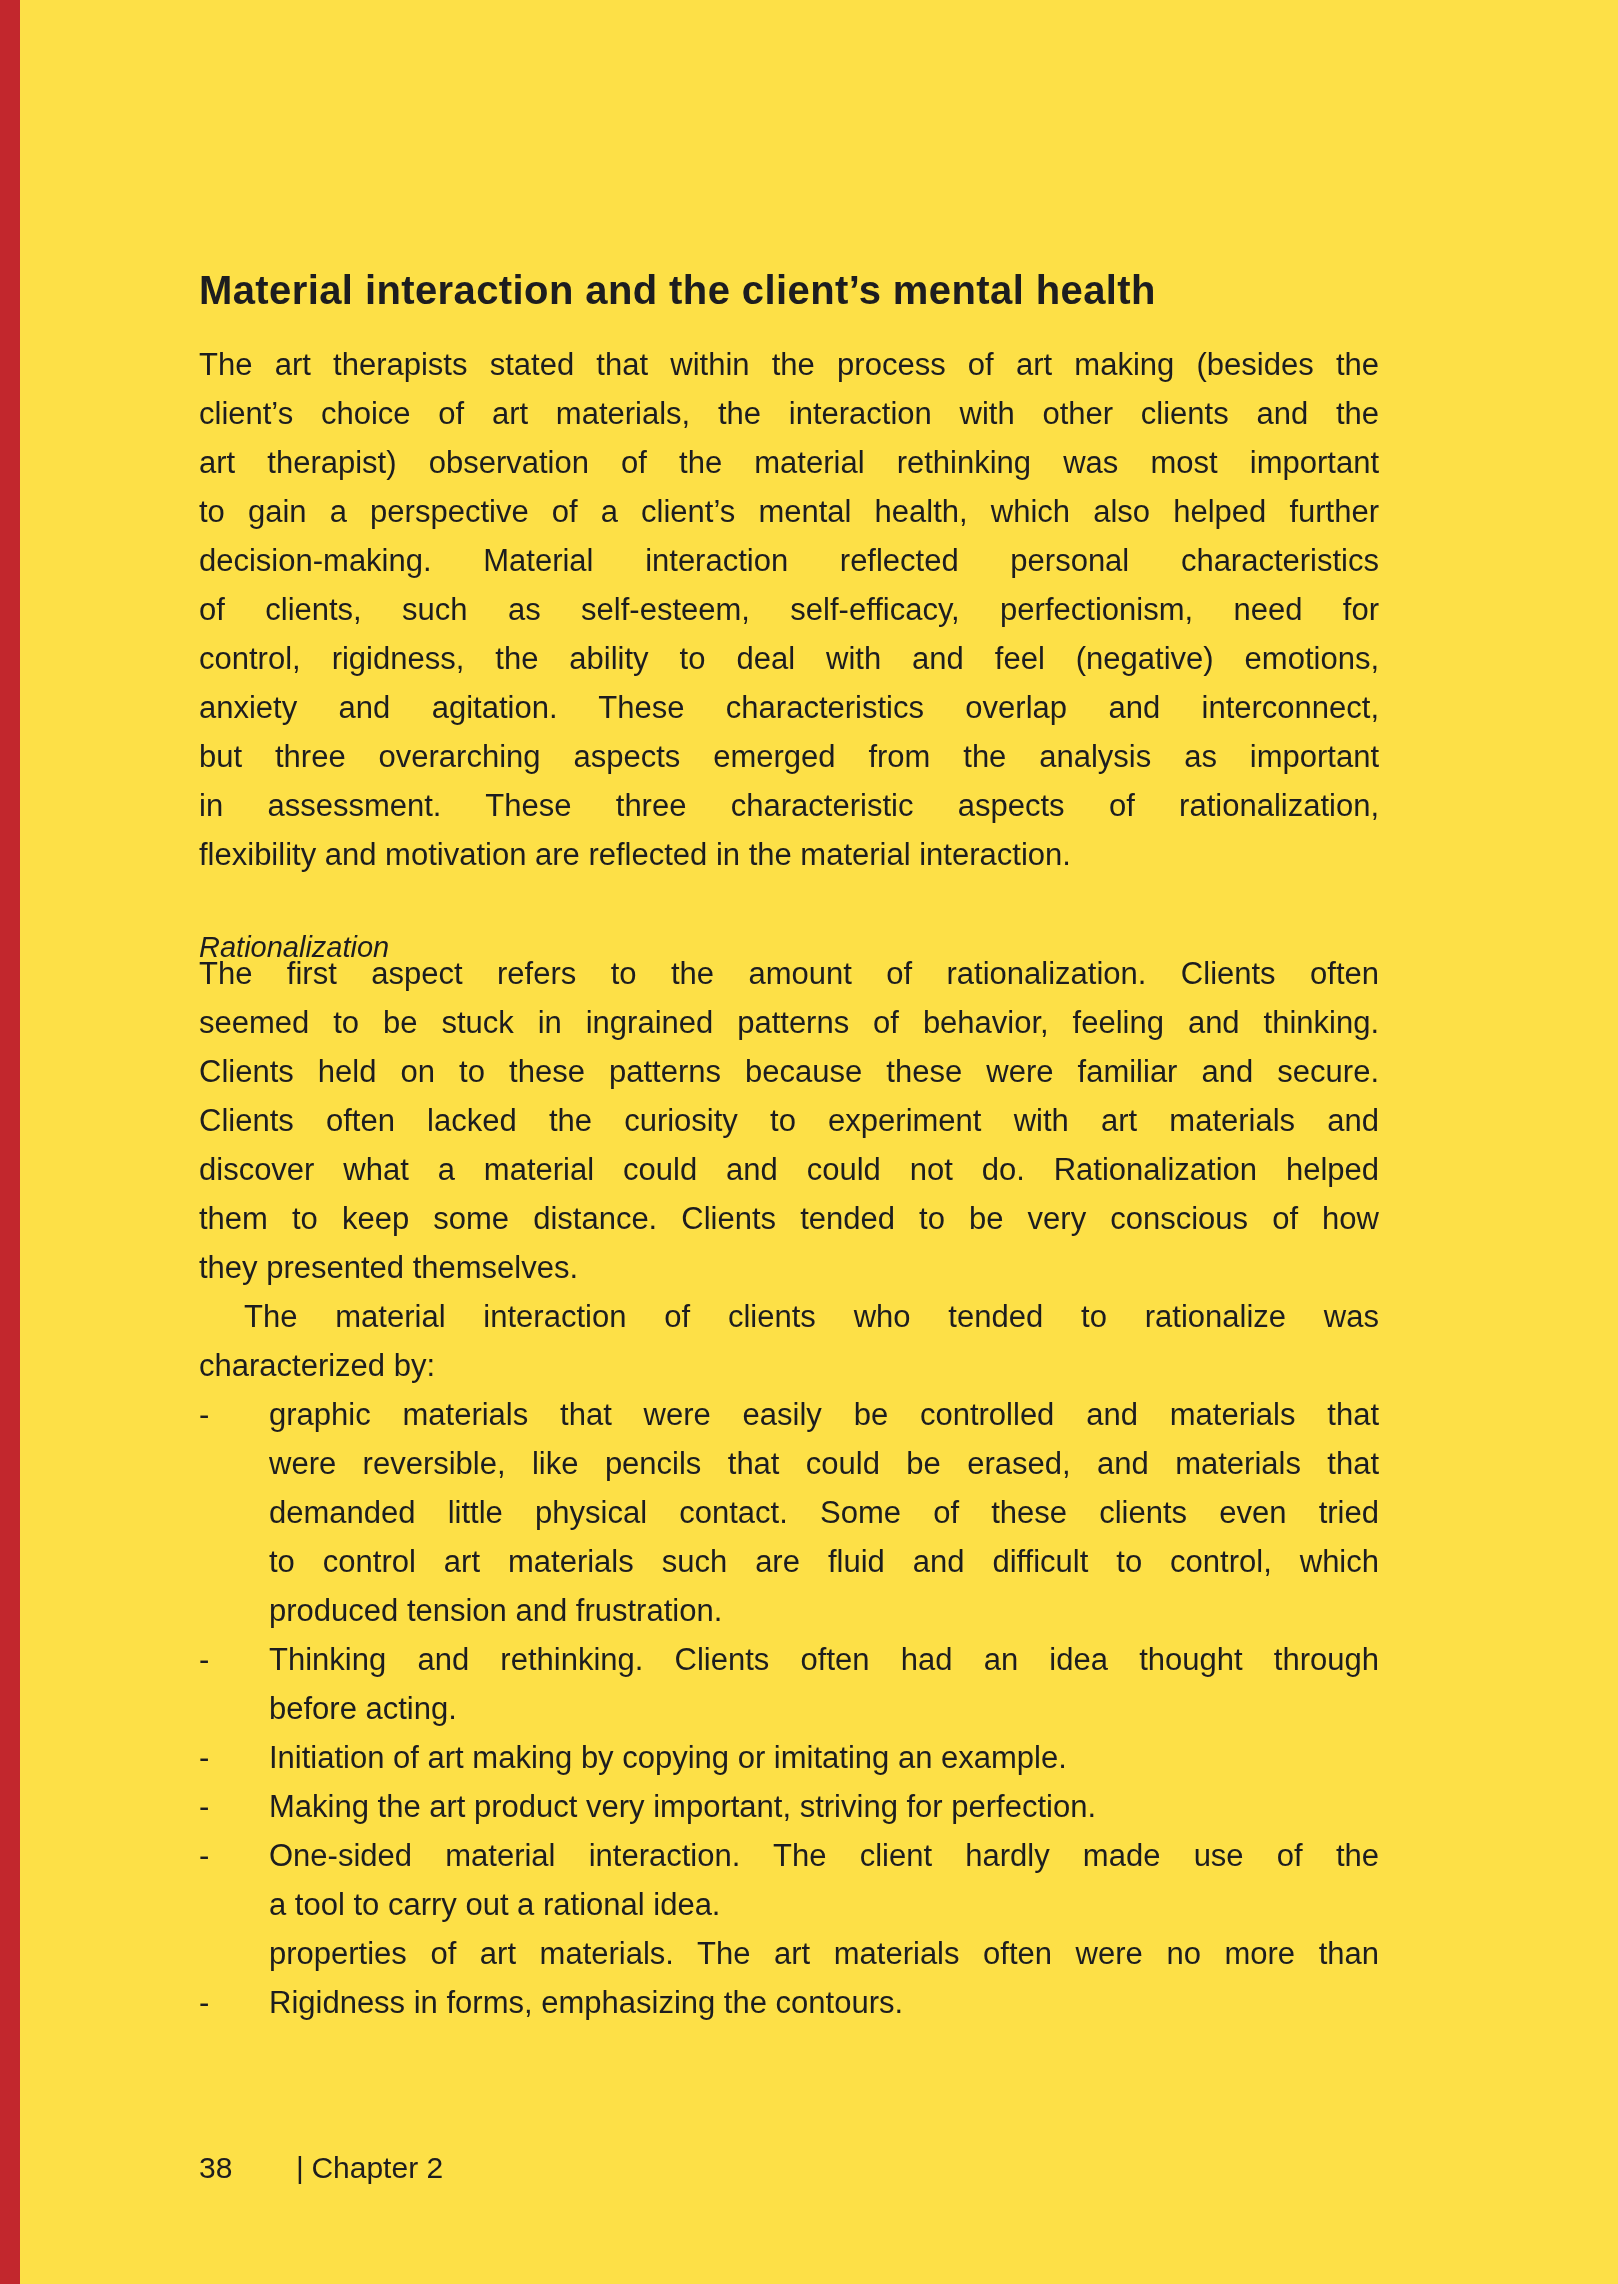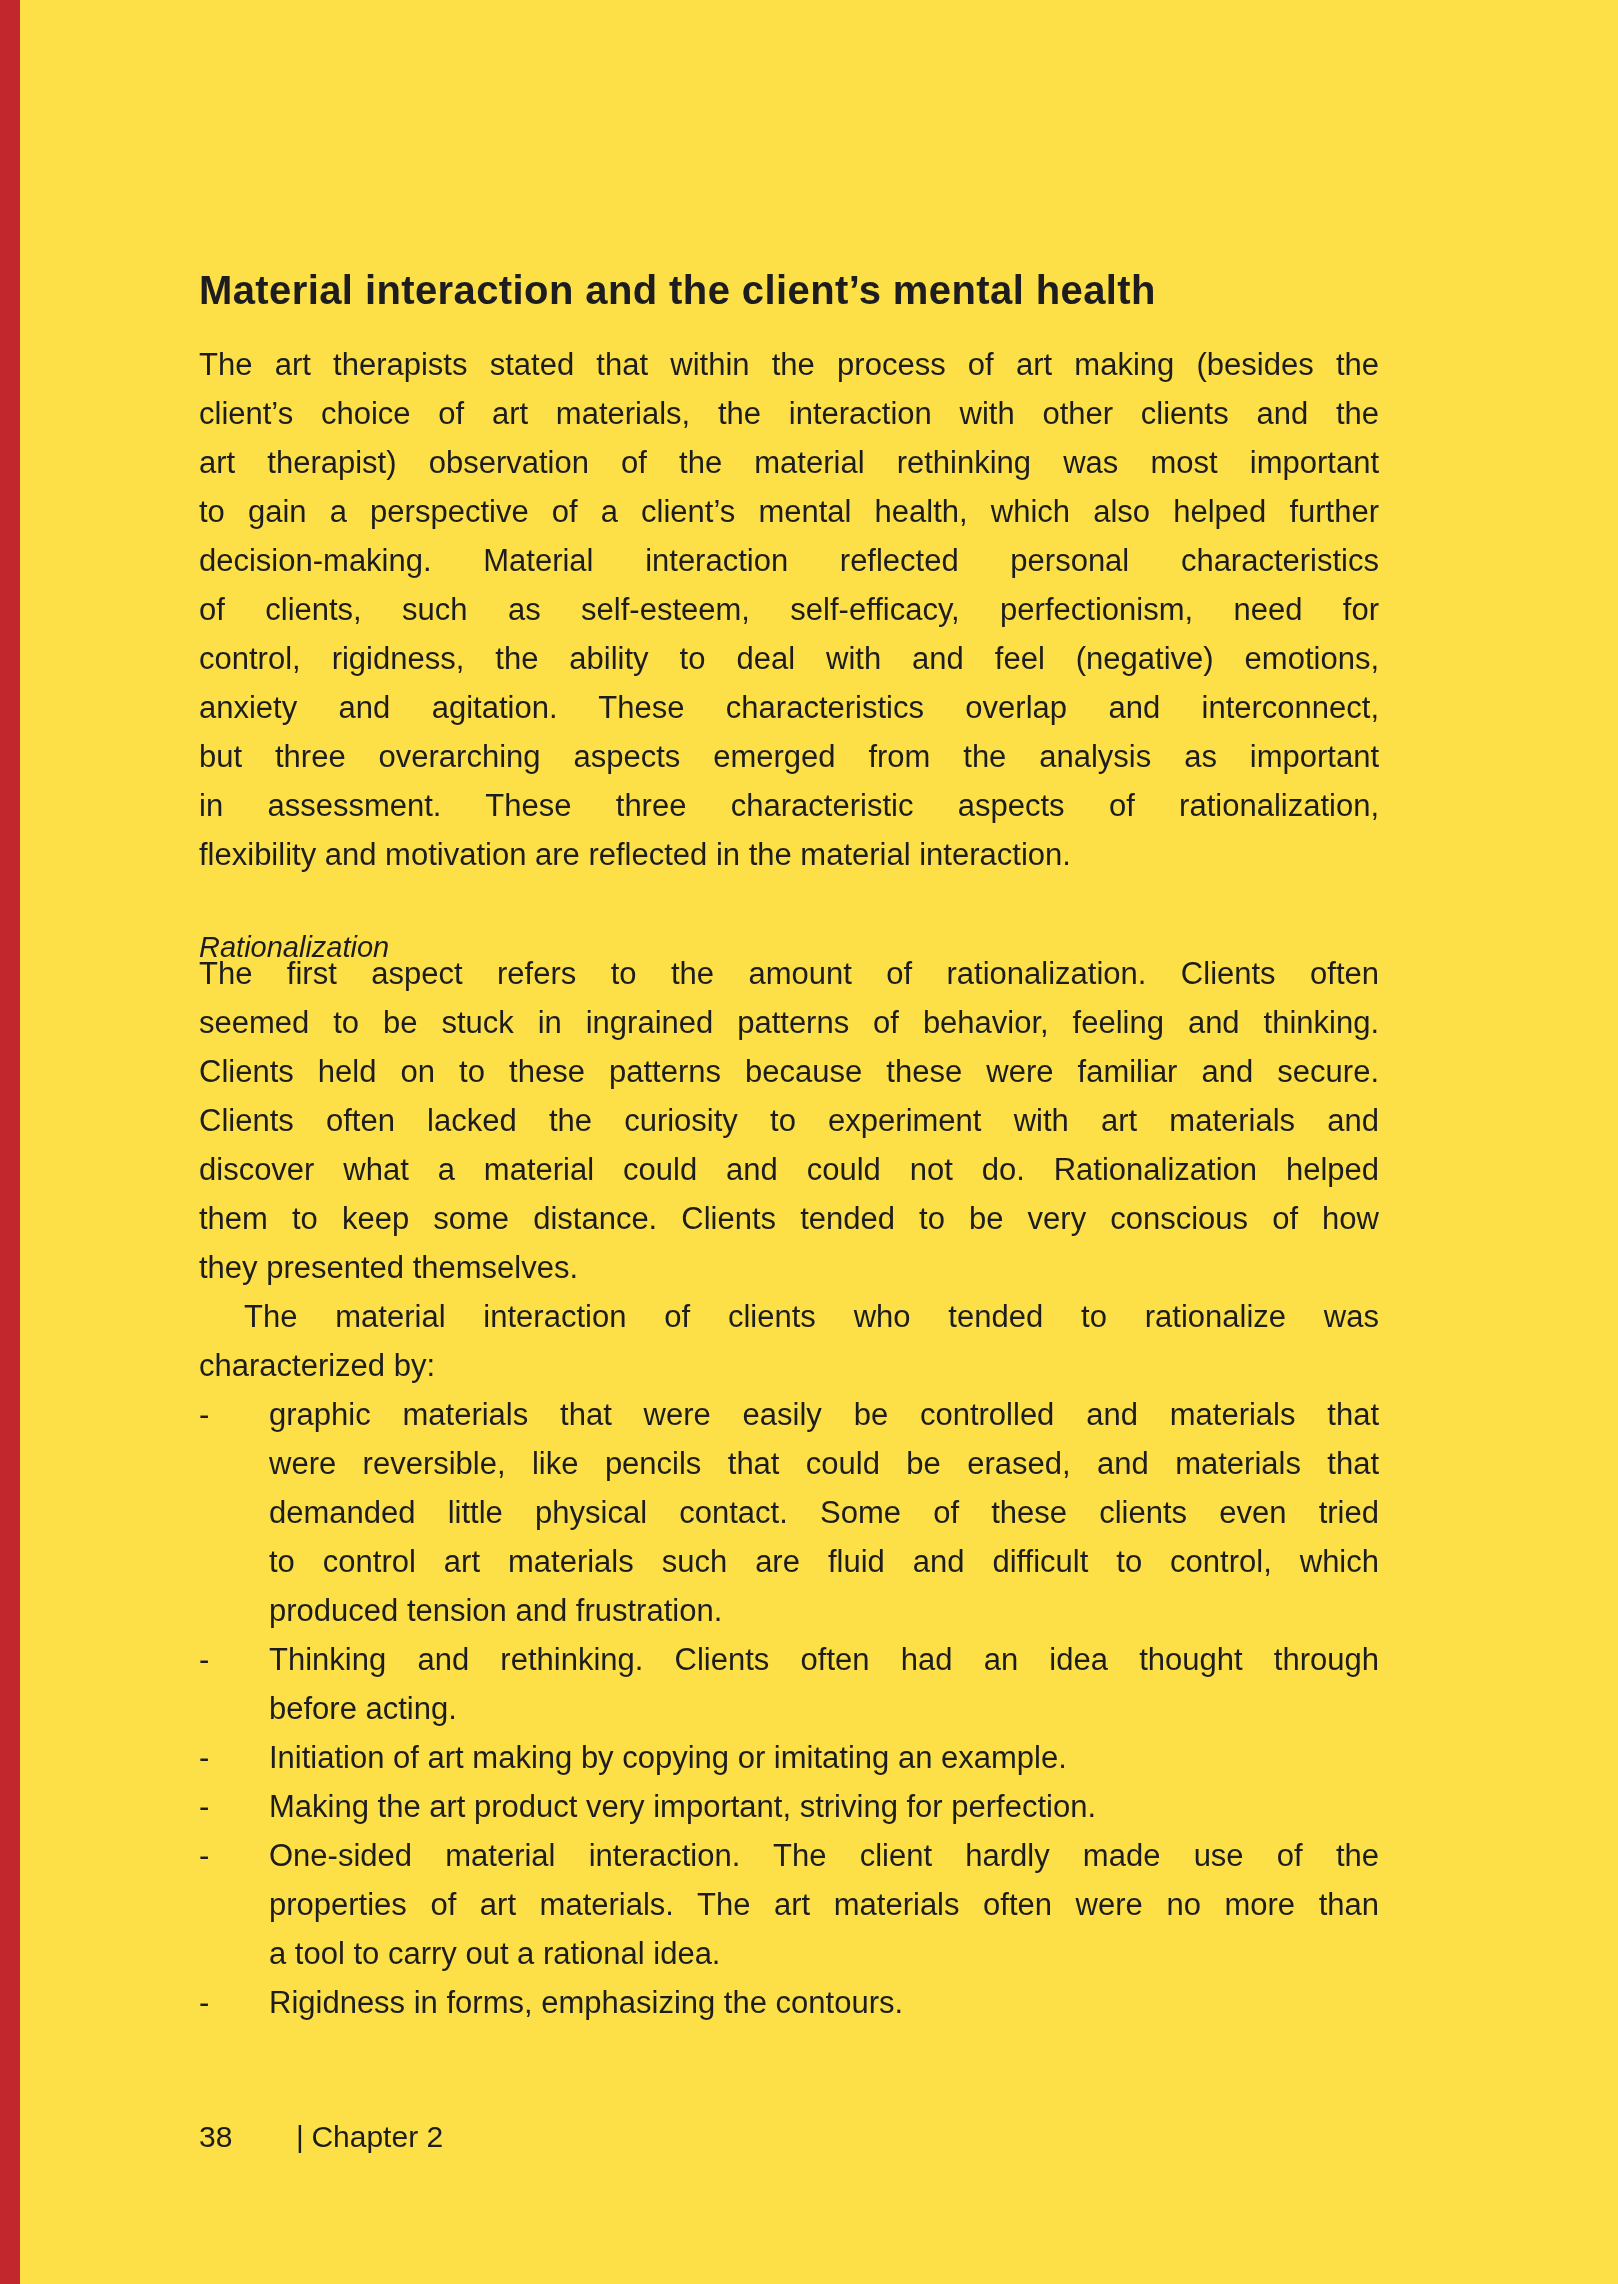--- a/index.html
+++ b/index.html
@@ -39,21 +39,21 @@
   .marker{
     width:70px;flex:0 0 70px;
     font-size:31px;line-height:49px;height:49px;text-align:left;
   }
   .ltext{flex:1 1 auto;min-width:0;}
   .footer{
     position:absolute;left:199px;top:2118px;width:1180px;
     font-size:30px;line-height:37px;
     white-space:nowrap;
   }
-  .pagenum{display:inline-block;width:97px;}
+  .pagenum{display:inline-block;width:97px;margin-top:31px;}
   .chapter{margin-left:7.6px;margin-top:40px;}
 </style>
 </head>
 <body>
 
 <div class="page">
 
   <div class="accent" style="background: rgb(194, 39, 45);"></div>
 
   <h1 class="title">Material interaction and the client’s mental health</h1>
@@ -113,22 +113,22 @@
         <div class="item">
           <div class="marker">-</div>
           <div class="ltext">
             <div class="pline left">Making the art product very important, striving for perfection.</div>
           </div>
         </div>
         <div class="item">
           <div class="marker">-</div>
           <div class="ltext">
             <div class="pline">One-sided material interaction. The client hardly made use of the</div>
+            <div class="pline left">a tool to carry out a rational idea.</div>
             <div class="pline">properties of art materials. The art materials often were no more than</div>
-            <div class="pline left">a tool to carry out a rational idea.</div>
           </div>
         </div>
         <div class="item">
           <div class="marker">-</div>
           <div class="ltext">
             <div class="pline left">Rigidness in forms, emphasizing the contours.</div>
           </div>
         </div>
       </div>
   </div>

